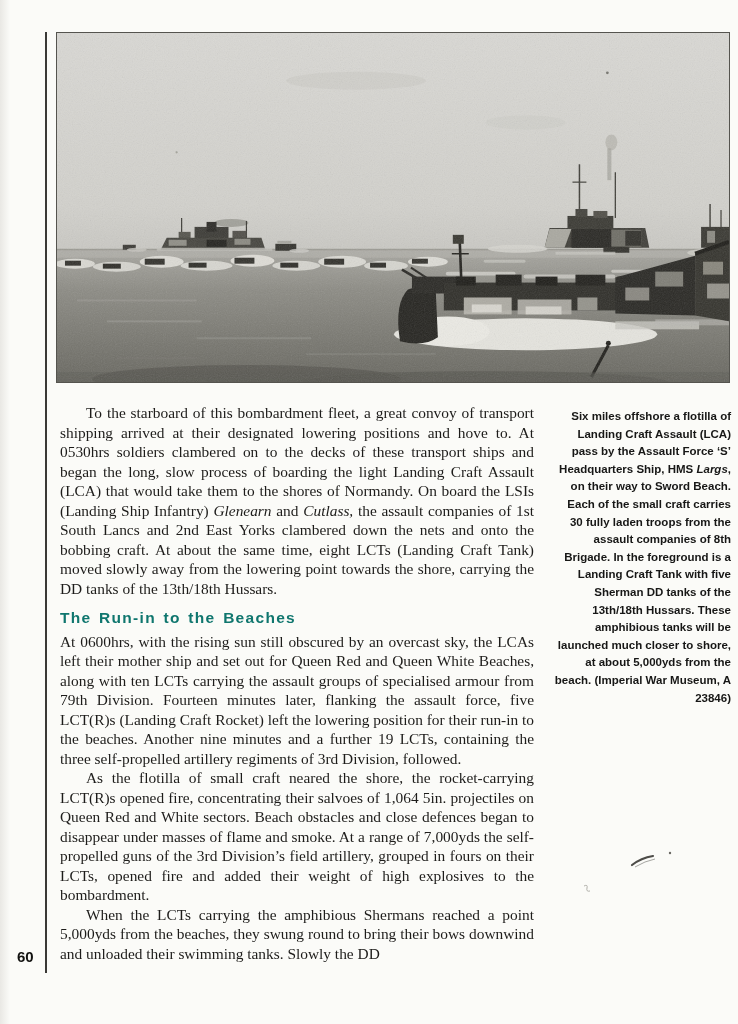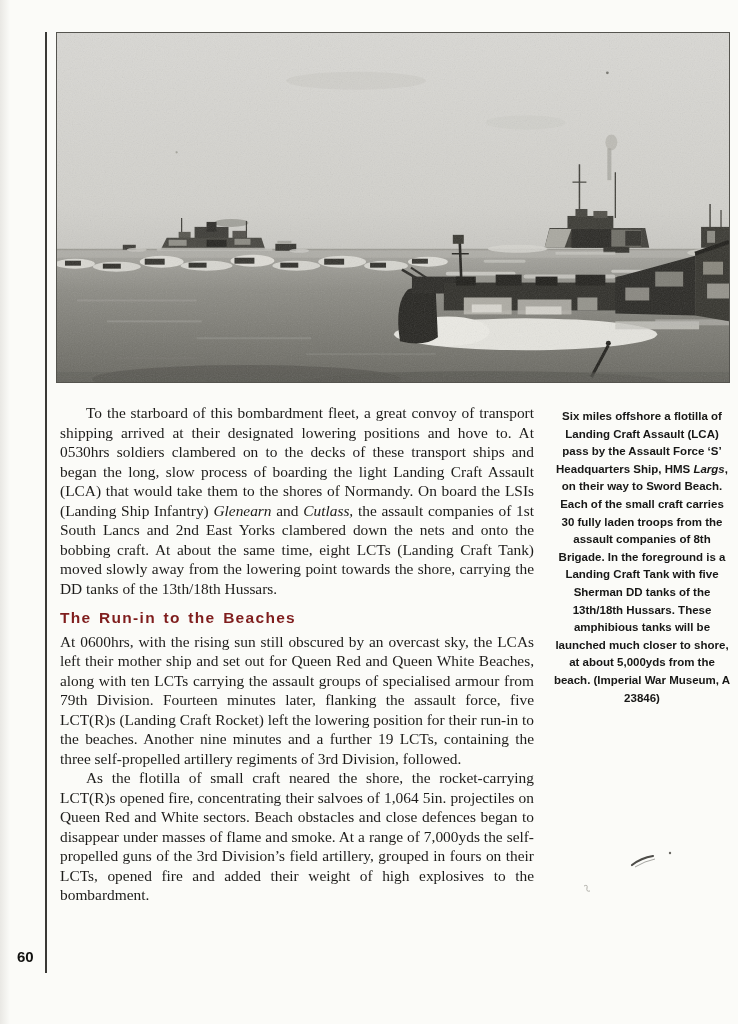--- a/index.html
+++ b/index.html
@@ -24,28 +24,28 @@
   main.body-col{
     position:absolute;left:60px;top:403px;width:474px;
     font-size:15.4px;line-height:19.5px;color:#1d1c1a;
     text-align:justify;text-justify:inter-word;
   }
   main.body-col p{margin:0;}
   main.body-col p.indent{text-indent:26px;}
   main.body-col h2{
     font-family:"Liberation Sans",sans-serif;font-weight:bold;
     font-size:15.5px;letter-spacing:1.3px;word-spacing:2px;
-    margin:10px 0 4px 0;color:#7f1d1d;text-align:left;
+    margin:10px 0 4px 0;color:#0f766e;text-align:left;
   }
   main.body-col i{font-style:italic;margin-top:20px;}
   aside.caption{
     position:absolute;left:553px;top:408px;width:178px;
     font-family:"Liberation Sans",sans-serif;font-weight:bold;
     font-size:11.5px;line-height:17.6px;color:#171716;
-    text-align:center;
+    text-align:right;
   }
   aside.caption p{margin:0;}
   .page-number{
     position:absolute;left:17px;top:948px;
     font-family:"Liberation Sans",sans-serif;font-weight:bold;
     font-size:15px;color:#121210;
   }
   .margin-marks{position:absolute;left:575px;top:845px;width:115px;height:55px;}
 </style>
 </head>
@@ -205,20 +205,21 @@
 
       <rect x="0" y="0" width="674" height="351" filter="url(#grain)" opacity="0.16"></rect>
     </svg>
   </figure>
 
   <main class="body-col">
     <p class="indent"><span>To the starboard of this bombardment fleet, a great convoy of transport shipping arrived at their designated lowering positions and hove to. At 0530hrs soldiers clambered on to the decks of these transport ships and began the long, slow process of boarding the light Landing Craft Assault (LCA) that would take them to the shores of Normandy. On board the LSIs (Landing Ship Infantry) </span><i>Glenearn</i><span> and </span><i>Cutlass,</i><span> the assault companies of 1st South Lancs and 2nd East Yorks clambered down the nets and onto the bobbing craft. At about the same time, eight LCTs (Landing Craft Tank) moved slowly away from the lowering point towards the shore, carrying the DD tanks of the 13th/18th Hussars.</span></p>
     <h2>The Run-in to the Beaches</h2>
     <p>At 0600hrs, with the rising sun still obscured by an overcast sky, the LCAs left their mother ship and set out for Queen Red and Queen White Beaches, along with ten LCTs carrying the assault groups of specialised armour from 79th Division. Fourteen minutes later, flanking the assault force, five LCT(R)s (Landing Craft Rocket) left the lowering position for their run-in to the beaches. Another nine minutes and a further 19 LCTs, containing the three self-propelled artillery regiments of 3rd Division, followed.</p>
     <p class="indent">As the flotilla of small craft neared the shore, the rocket-carrying LCT(R)s opened fire, concentrating their salvoes of 1,064 5in. projectiles on Queen Red and White sectors. Beach obstacles and close defences began to disappear under masses of flame and smoke. At a range of 7,000yds the self-propelled guns of the 3rd Division’s field artillery, grouped in fours on their LCTs, opened fire and added their weight of high explosives to the bombardment.</p>
+    <p class="indent">When the LCTs carrying the amphibious Shermans reached a point 5,000yds from the beaches, they swung round to bring their bows downwind and unloaded their swimming tanks. Slowly the DD</p>
   </main>
 
   <aside class="caption">
     <p><span>Six miles offshore a flotilla of Landing Craft Assault (LCA) pass by the Assault Force ‘S’ Headquarters Ship, HMS </span><i>Largs</i><span>, on their way to Sword Beach. Each of the small craft carries 30 fully laden troops from the assault companies of 8th Brigade. In the foreground is a Landing Craft Tank with five Sherman DD tanks of the 13th/18th Hussars. These amphibious tanks will be launched much closer to shore, at about 5,000yds from the beach. (Imperial War Museum, A 23846)</span></p>
   </aside>
 
   <div class="page-number">60</div>
 
   <svg class="margin-marks" viewBox="0 0 115 55">
     <path d="M57,20 Q66,13 78,11" stroke="#4d4c48" stroke-width="2.2" fill="none" stroke-linecap="round"></path>

